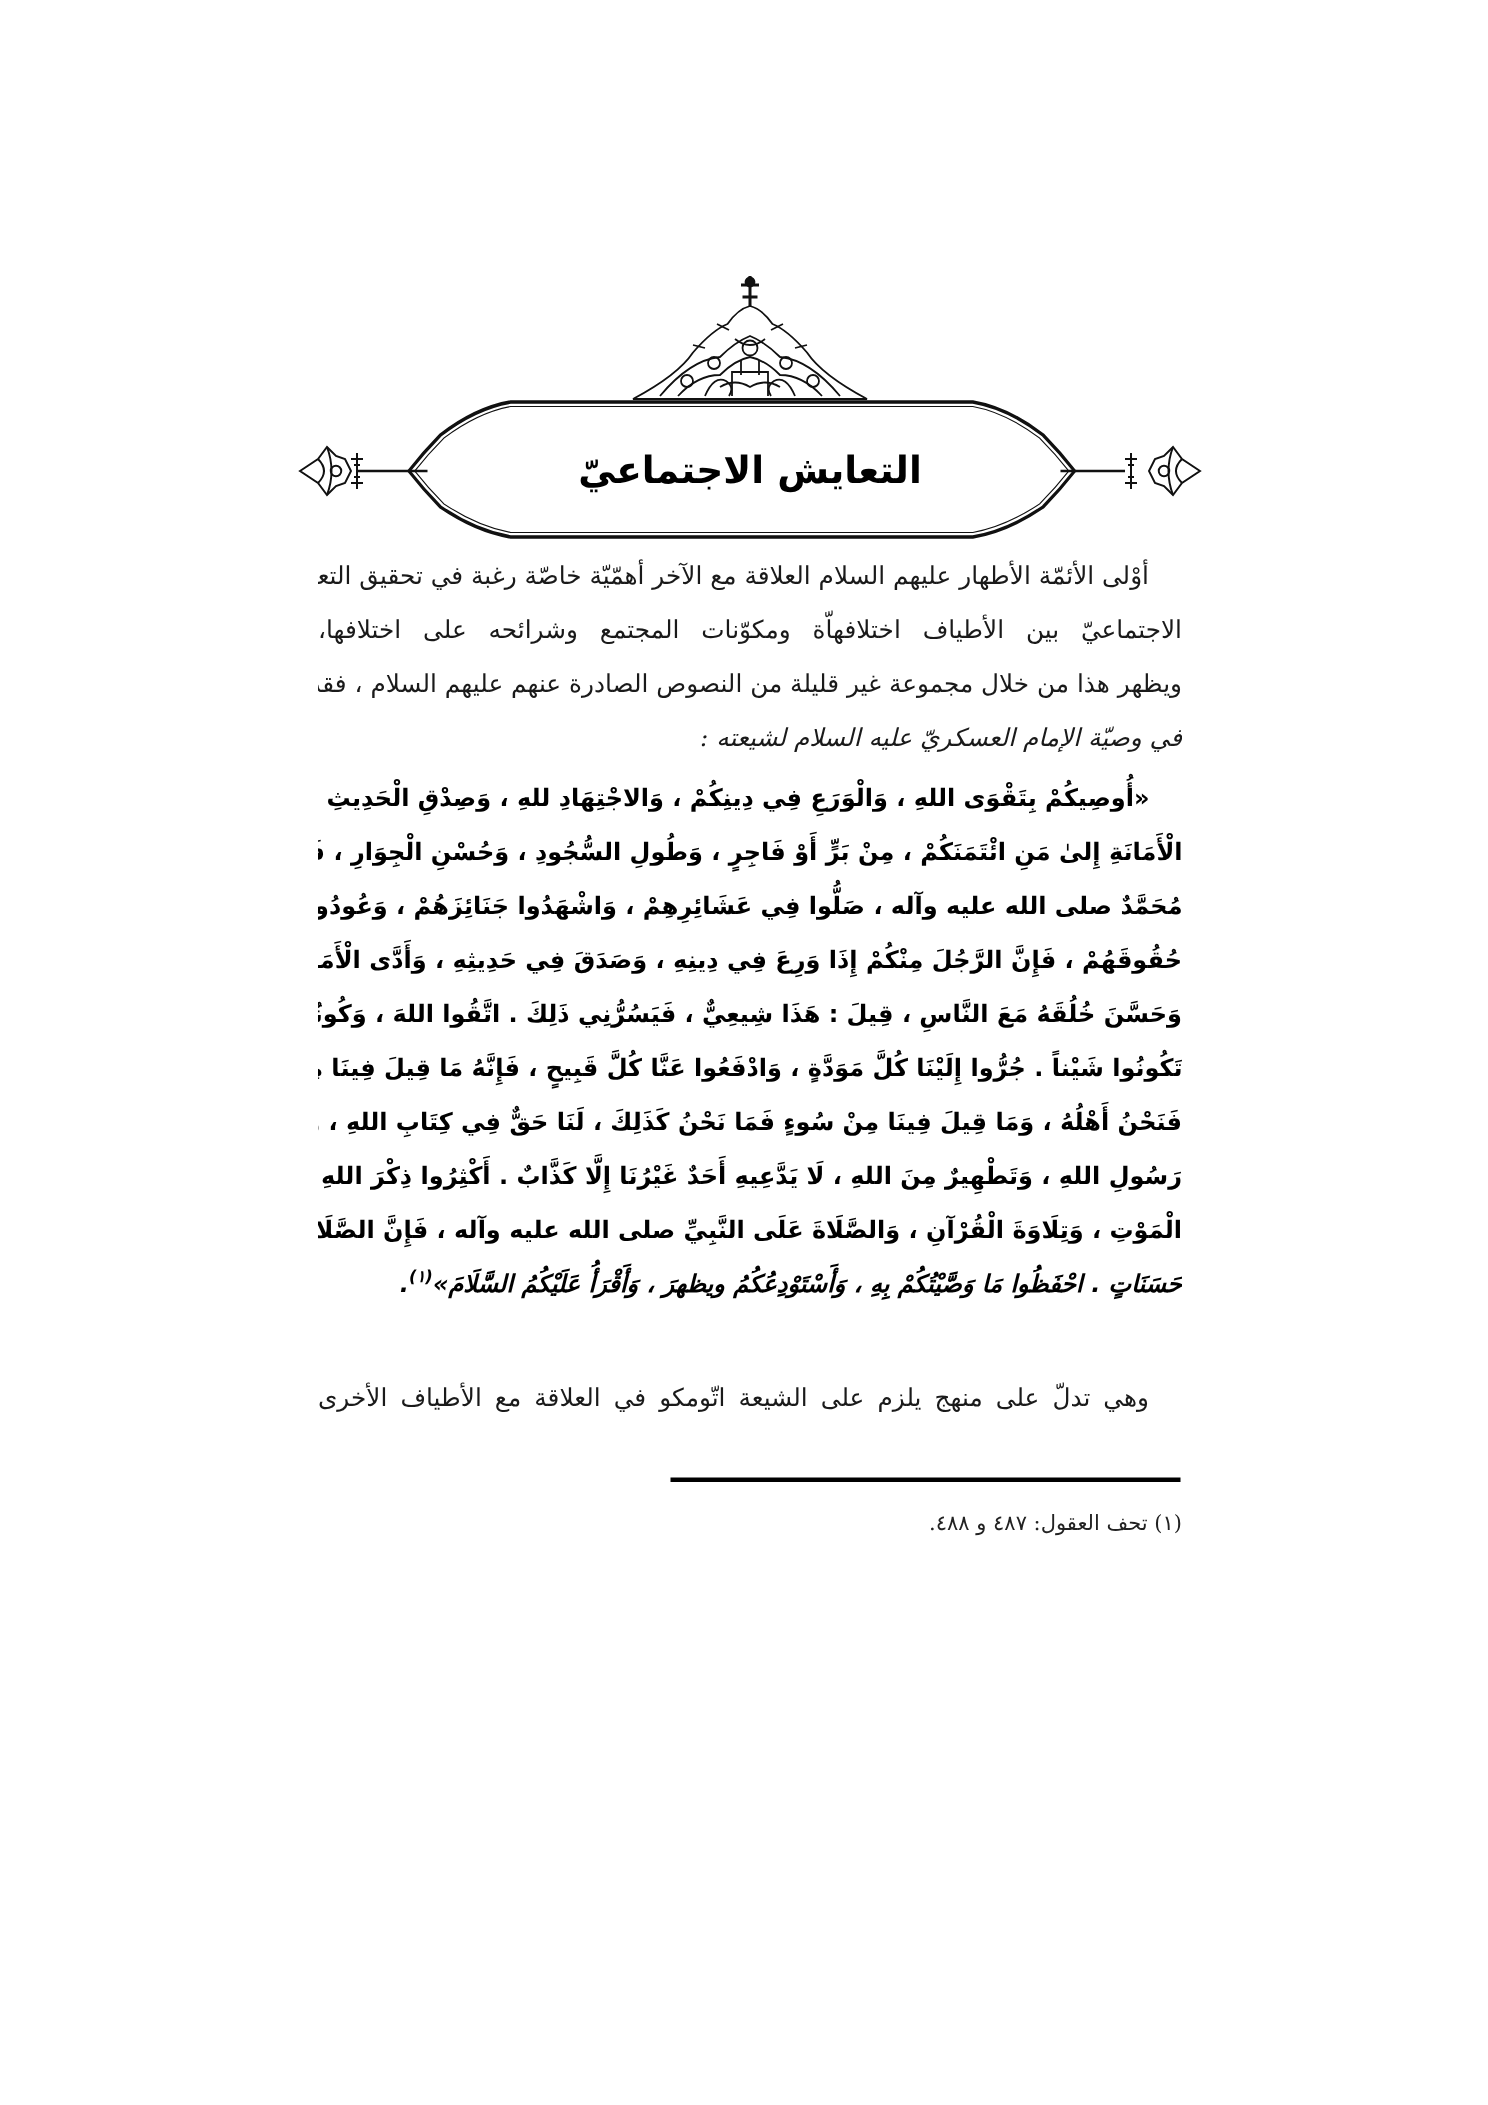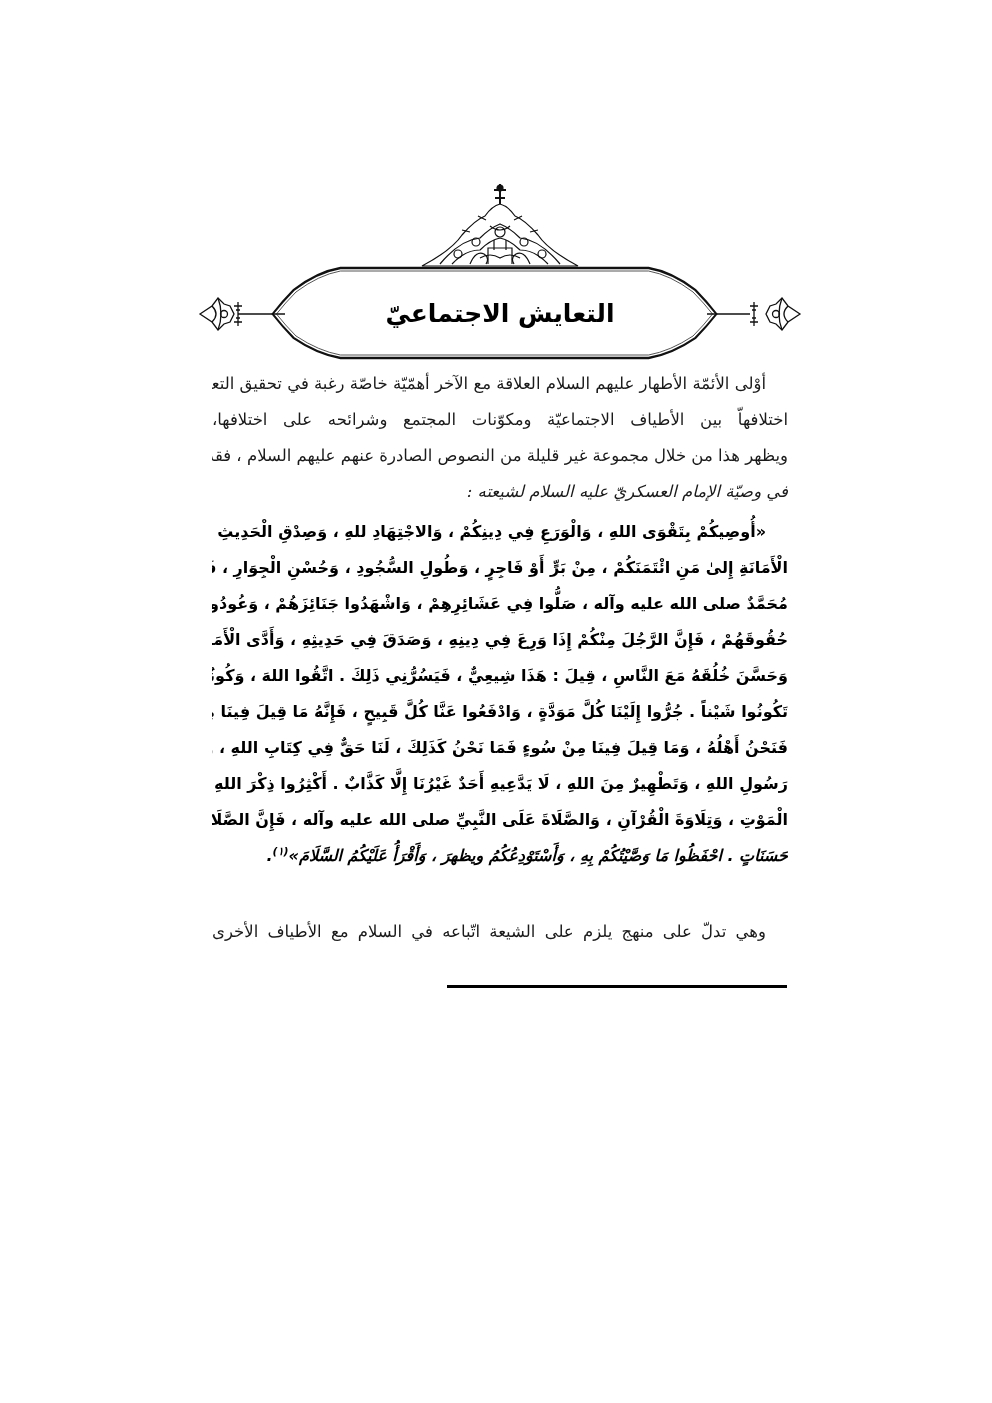--- a/index.html
+++ b/index.html
@@ -155,39 +155,43 @@
         <circle cx="586" cy="134" r="3.5"></circle>
         <path d="M564 122 v24 M560 126 h8 M560 142 h8 M562 130 h4 M562 138 h4"></path>
       </g>
     </svg>
   </div>
 
   <div class="chapter-title">التعايش الاجتماعيّ</div>
 
   <div class="body-text" style="top:366px;">
     <div class="line plain indent" style="top:0px;">أوْلى الأئمّة الأطهار عليهم السلام العلاقة مع الآخر أهمّيّة خاصّة رغبة في تحقيق التعايش</div>
-    <div class="line plain" style="top:36px;">اختلافهاّ بين الأطياف الاجتماعيّة ومكوّنات المجتمع وشرائحه على اختلافها،</div>
+    <div class="line plain" style="top:36px;">الاجتماعيّ بين الأطياف اختلافهاّة ومكوّنات المجتمع وشرائحه على اختلافها،</div>
     <div class="line plain" style="top:72px;">ويظهر هذا من خلال مجموعة غير قليلة من النصوص الصادرة عنهم عليهم السلام ، فقد ورد</div>
     <div class="line plain last" style="top:108px;">في وصيّة الإمام العسكريّ عليه السلام لشيعته :</div>
   </div>
 
   <div class="body-text" style="top:514px;">
     <div class="line quote indent" style="top:0px;">«أُوصِيكُمْ بِتَقْوَى اللهِ ، وَالْوَرَعِ فِي دِينِكُمْ ، وَالاجْتِهَادِ للهِ ، وَصِدْقِ الْحَدِيثِ ، وَأَدَاءِ</div>
     <div class="line quote" style="top:36px;">الْأَمَانَةِ إِلىٰ مَنِ ائْتَمَنَكُمْ ، مِنْ بَرٍّ أَوْ فَاجِرٍ ، وَطُولِ السُّجُودِ ، وَحُسْنِ الْجِوَارِ ، فَبِهَذَا جَاءَ</div>
     <div class="line quote" style="top:72px;">مُحَمَّدٌ صلى الله عليه وآله ، صَلُّوا فِي عَشَائِرِهِمْ ، وَاشْهَدُوا جَنَائِزَهُمْ ، وَعُودُوا مَرْضَاهُمْ ، وَأَدُّوا</div>
     <div class="line quote" style="top:108px;">حُقُوقَهُمْ ، فَإِنَّ الرَّجُلَ مِنْكُمْ إِذَا وَرِعَ فِي دِينِهِ ، وَصَدَقَ فِي حَدِيثِهِ ، وَأَدَّى الْأَمَانَةَ ،</div>
     <div class="line quote" style="top:144px;">وَحَسَّنَ خُلُقَهُ مَعَ النَّاسِ ، قِيلَ : هَذَا شِيعِيٌّ ، فَيَسُرُّنِي ذَلِكَ . اتَّقُوا اللهَ ، وَكُونُوا زَيْناً ، وَلَا</div>
     <div class="line quote" style="top:180px;">تَكُونُوا شَيْناً . جُرُّوا إِلَيْنَا كُلَّ مَوَدَّةٍ ، وَادْفَعُوا عَنَّا كُلَّ قَبِيحٍ ، فَإِنَّهُ مَا قِيلَ فِينَا مِنْ حُسْنٍ</div>
     <div class="line quote" style="top:216px;">فَنَحْنُ أَهْلُهُ ، وَمَا قِيلَ فِينَا مِنْ سُوءٍ فَمَا نَحْنُ كَذَلِكَ ، لَنَا حَقٌّ فِي كِتَابِ اللهِ ، وَقَرَابَةٌ مِنْ</div>
     <div class="line quote" style="top:252px;">رَسُولِ اللهِ ، وَتَطْهِيرٌ مِنَ اللهِ ، لَا يَدَّعِيهِ أَحَدٌ غَيْرُنَا إِلَّا كَذَّابٌ . أَكْثِرُوا ذِكْرَ اللهِ ، وَذِكْرَ</div>
     <div class="line quote" style="top:288px;">الْمَوْتِ ، وَتِلَاوَةَ الْقُرْآنِ ، وَالصَّلَاةَ عَلَى النَّبِيِّ صلى الله عليه وآله ، فَإِنَّ الصَّلَاةَ عَلىٰ رَسُولِ اللهِ عَشْرُ</div>
     <div class="line quote last" style="top:324px;">
       <span>حَسَنَاتٍ . احْفَظُوا مَا وَصَّيْتُكُمْ بِهِ ، وَأَسْتَوْدِعُكُمُ ويظهرَ ، وَأَقْرَأُ عَلَيْكُمُ السَّلَامَ»</span><span class="sup">(١)</span><span>.</span>
     </div>
   </div>
 
   <div class="body-text" style="top:914px;">
-    <div class="line plain indent" style="top:0px;">وهي تدلّ على منهج يلزم على الشيعة اتّباعه في السلام مع الأطياف الأخرى</div>
+    <div class="line plain indent" style="top:0px;">وهي تدلّ على منهج يلزم على الشيعة اتّومكو في العلاقة مع الأطياف الأخرى</div>
   </div>
 
   <div class="footnote-rule"></div>
+  <div class="footnote">
+    <span>(١)</span>
+    <span>تحف العقول: ٤٨٧ و ٤٨٨.</span>
+  </div>
 
 </div>
 
 </body></html>

